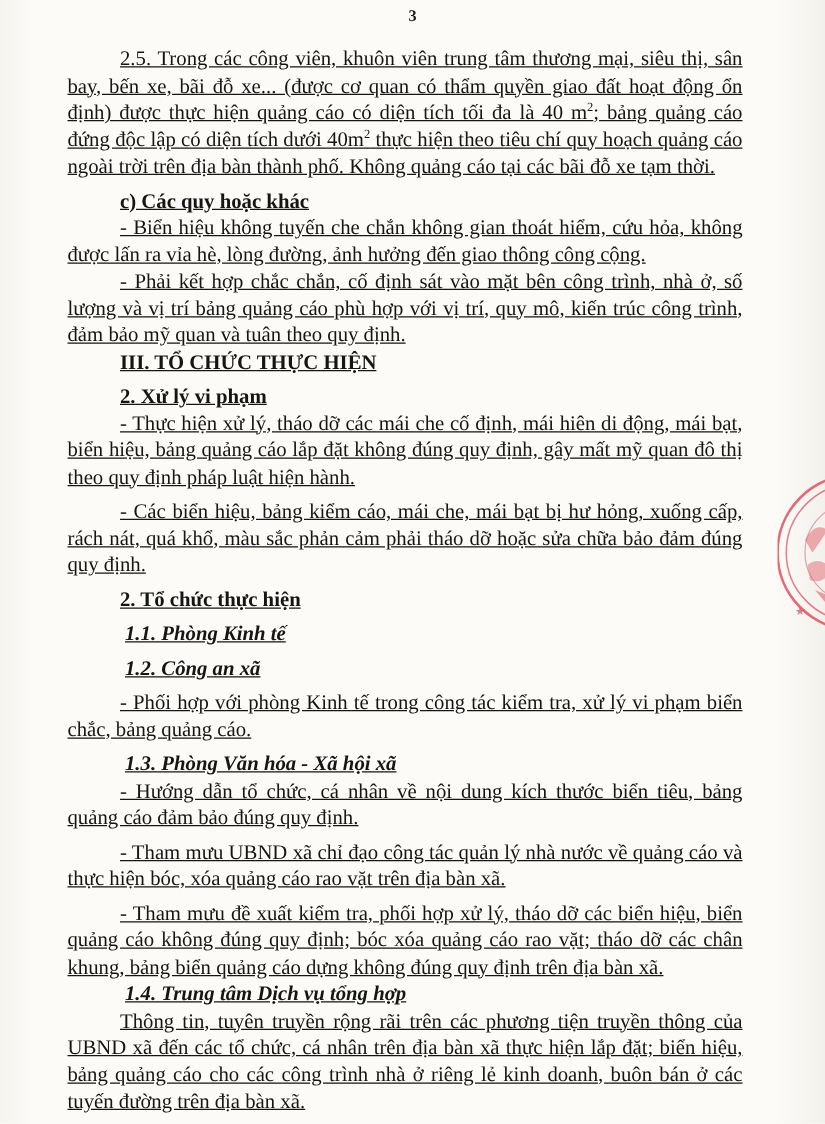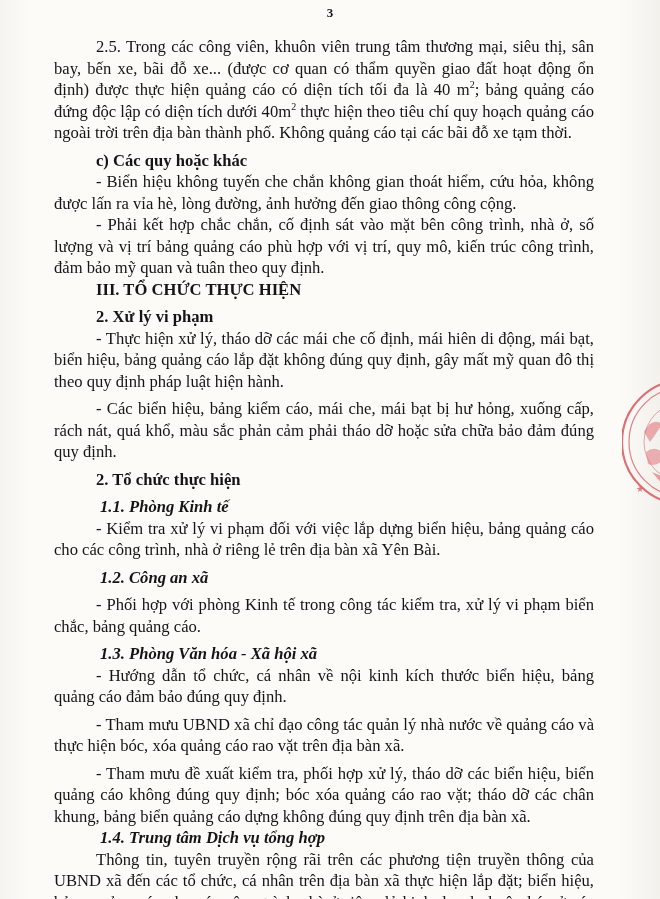--- a/index.html
+++ b/index.html
@@ -15,21 +15,21 @@
       background: linear-gradient(90deg, #f6f4ef 0px, #fcfbf8 30px, #fcfbf8 620px, #f3f1ec 660px);
     }
     .page-number {
       position: absolute; top: 5px; left: 0; width: 660px; text-align: center;
       font-size: 13px; font-weight: bold;
     }
     .content {
       position: absolute; left: 54px; top: 36px; width: 540px;
       font-size: 16.6px; line-height: 21.5px;
     }
-    p { margin: 0; text-align: justify; }
+    p { margin: 0; text-align: justify; text-decoration: underline; }
     .indent { text-indent: 42px; }
     .h-bold { font-weight: bold; padding-left: 42px; }
     .h-italic { font-weight: bold; font-style: italic; padding-left: 46px; }
     .gap { margin-top: 6px; }
     sup { font-size: 10px; line-height: 0; }
     .stamp {
       position: absolute; left: 622px; top: 372px; width: 80px; height: 140px;
     }
   </style>
 </head>
@@ -46,27 +46,26 @@
     <p class="indent">- Phải kết hợp chắc chắn, cố định sát vào mặt bên công trình, nhà ở, số lượng và vị trí bảng quảng cáo phù hợp với vị trí, quy mô, kiến trúc công trình, đảm bảo mỹ quan và tuân theo quy định.</p>
 
     <p class="h-bold">III. TỔ CHỨC THỰC HIỆN</p>
     <p class="h-bold gap">2. Xử lý vi phạm</p>
     <p class="indent">- Thực hiện xử lý, tháo dỡ các mái che cố định, mái hiên di động, mái bạt, biển hiệu, bảng quảng cáo lắp đặt không đúng quy định, gây mất mỹ quan đô thị theo quy định pháp luật hiện hành.</p>
     <p class="indent gap">- Các biển hiệu, bảng kiểm cáo, mái che, mái bạt bị hư hỏng, xuống cấp, rách nát, quá khổ, màu sắc phản cảm phải tháo dỡ hoặc sửa chữa bảo đảm đúng quy định.</p>
 
     <p class="h-bold gap">2. Tổ chức thực hiện</p>
 
     <p class="h-italic gap">1.1. Phòng Kinh tế</p>
-    <p class="indent">- Kiểm tra xử lý vi phạm đối với việc lắp dựng biển hiệu, bảng quảng cáo cho các công trình, nhà ở riêng lẻ trên địa bàn xã Yên Bài.</p>
 
     <p class="h-italic gap">1.2. Công an xã</p>
     <p class="indent gap">- Phối hợp với phòng Kinh tế trong công tác kiểm tra, xử lý vi phạm biển chắc, bảng quảng cáo.</p>
 
     <p class="h-italic gap">1.3. Phòng Văn hóa - Xã hội xã</p>
-    <p class="indent">- Hướng dẫn tổ chức, cá nhân về nội kinh kích thước biển hiệu, bảng quảng cáo đảm bảo đúng quy định.</p>
+    <p class="indent">- Hướng dẫn tổ chức, cá nhân về nội dung kích thước biển tiêu, bảng quảng cáo đảm bảo đúng quy định.</p>
     <p class="indent gap">- Tham mưu UBND xã chỉ đạo công tác quản lý nhà nước về quảng cáo và thực hiện bóc, xóa quảng cáo rao vặt trên địa bàn xã.</p>
     <p class="indent gap">- Tham mưu đề xuất kiểm tra, phối hợp xử lý, tháo dỡ các biển hiệu, biển quảng cáo không đúng quy định; bóc xóa quảng cáo rao vặt; tháo dỡ các chân khung, bảng biển quảng cáo dựng không đúng quy định trên địa bàn xã.</p>
 
     <p class="h-italic">1.4. Trung tâm Dịch vụ tổng hợp</p>
     <p class="indent">Thông tin, tuyên truyền rộng rãi trên các phương tiện truyền thông của UBND xã đến các tổ chức, cá nhân trên địa bàn xã thực hiện lắp đặt; biển hiệu, bảng quảng cáo cho các công trình nhà ở riêng lẻ kinh doanh, buôn bán ở các tuyến đường trên địa bàn xã.</p>
   </div>
 
   <div class="stamp">
     <svg width="80" height="140" viewBox="0 0 80 140">
       <circle cx="62" cy="70" r="62" fill="none" stroke="#d94a55" stroke-width="2.2" opacity="0.8"></circle>

